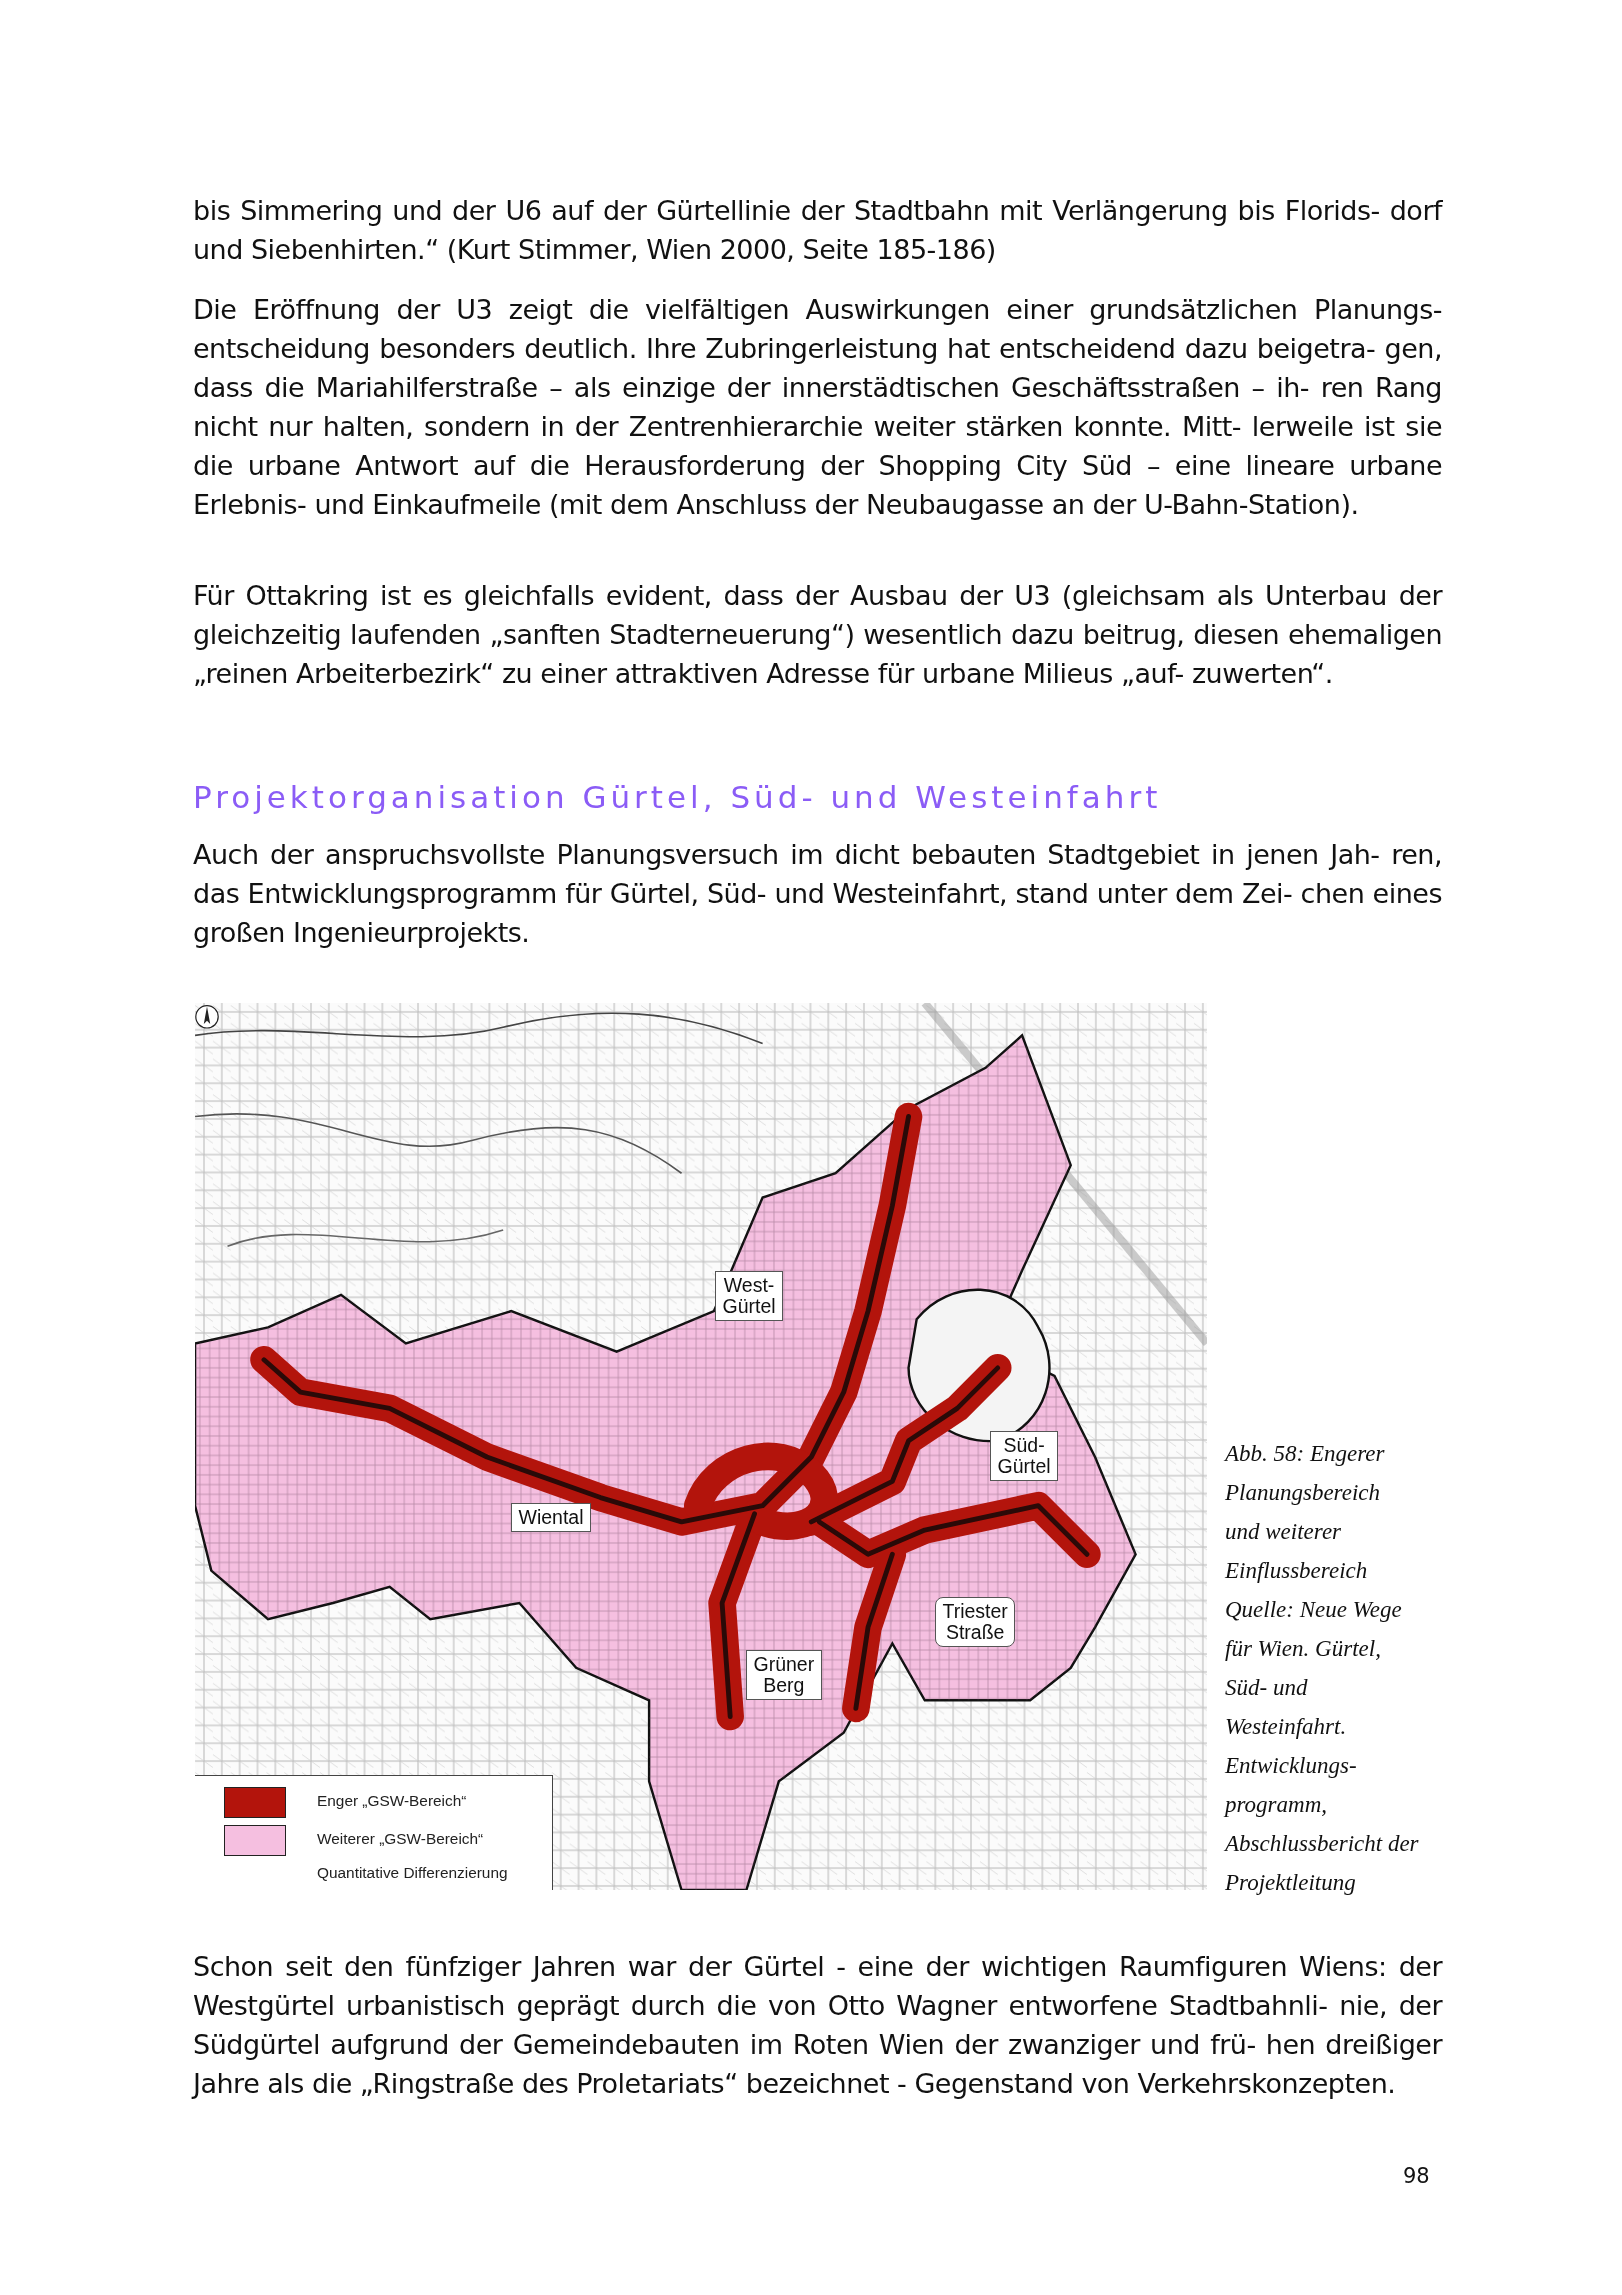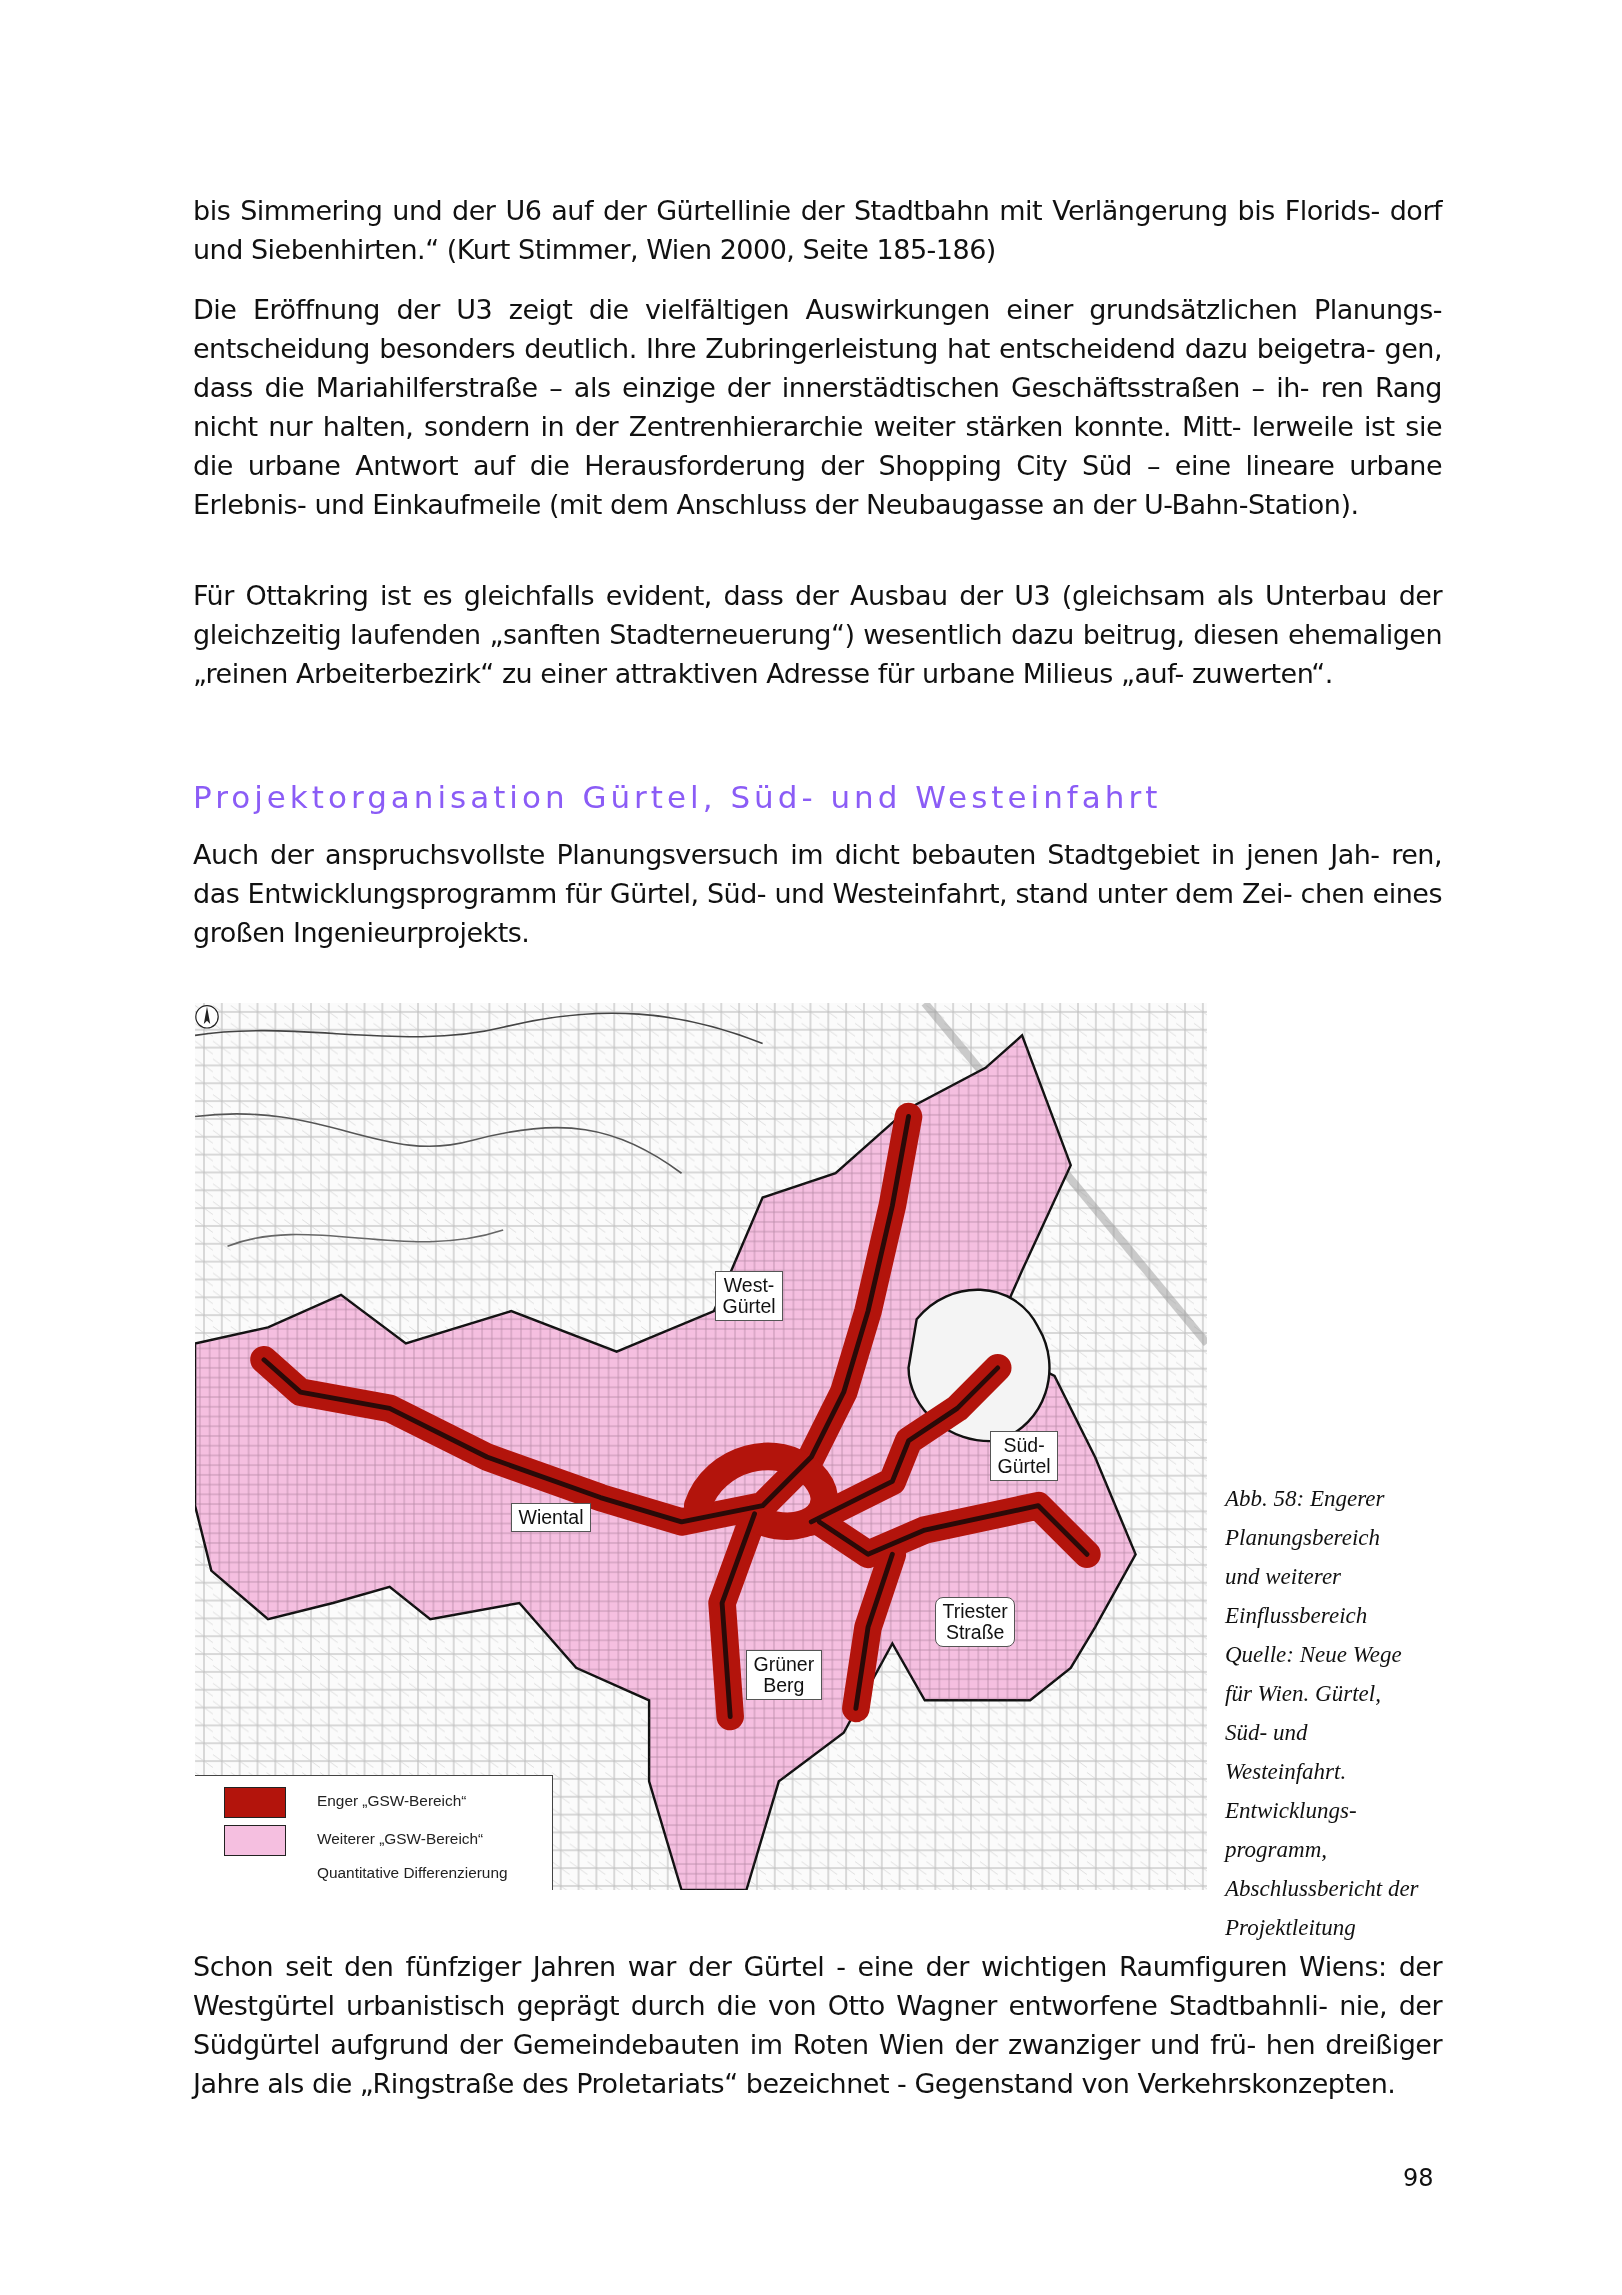--- a/index.html
+++ b/index.html
@@ -35,26 +35,26 @@
       position: absolute; left: 29px; width: 60px; height: 29px; border: 1.6px solid #222;
     }
     .legend-text {
       position: absolute; left: 122px; font-family: Liberation Sans, sans-serif;
       font-size: 15.4px; color: #222; white-space: nowrap;
     }
     .north-arrow { position: absolute; right: 81px; bottom: 11.4px; width: 24px; height: 27.6px; }
     .caption {
       position: absolute; left: 1225px; top: 1434px; width: 235px;
       font-family: "Liberation Serif", serif; font-style: italic; font-size: 23px;
-      line-height: 39px; color: #111; margin-top: 45px;
+      line-height: 39px; color: #111;
     }
     .caption div { white-space: nowrap; }
     .page-number {
       position: absolute; left: 1403px; top: 2164px;
-      font-family: "DejaVu Sans", sans-serif; font-size: 24px; color: #111;
+      font-family: "DejaVu Sans", sans-serif; font-size: 21px; color: #111;
     }
   </style>
 </head>
 <body>
 
 <div class="page">
 
   <div class="text-block" style="top:191px;">
     <p>bis Simmering und der U6 auf der Gürtellinie der Stadtbahn mit Verlängerung bis Florids- dorf und Siebenhirten.“ (Kurt Stimmer, Wien 2000, Seite 185-186)</p>
   </div>

